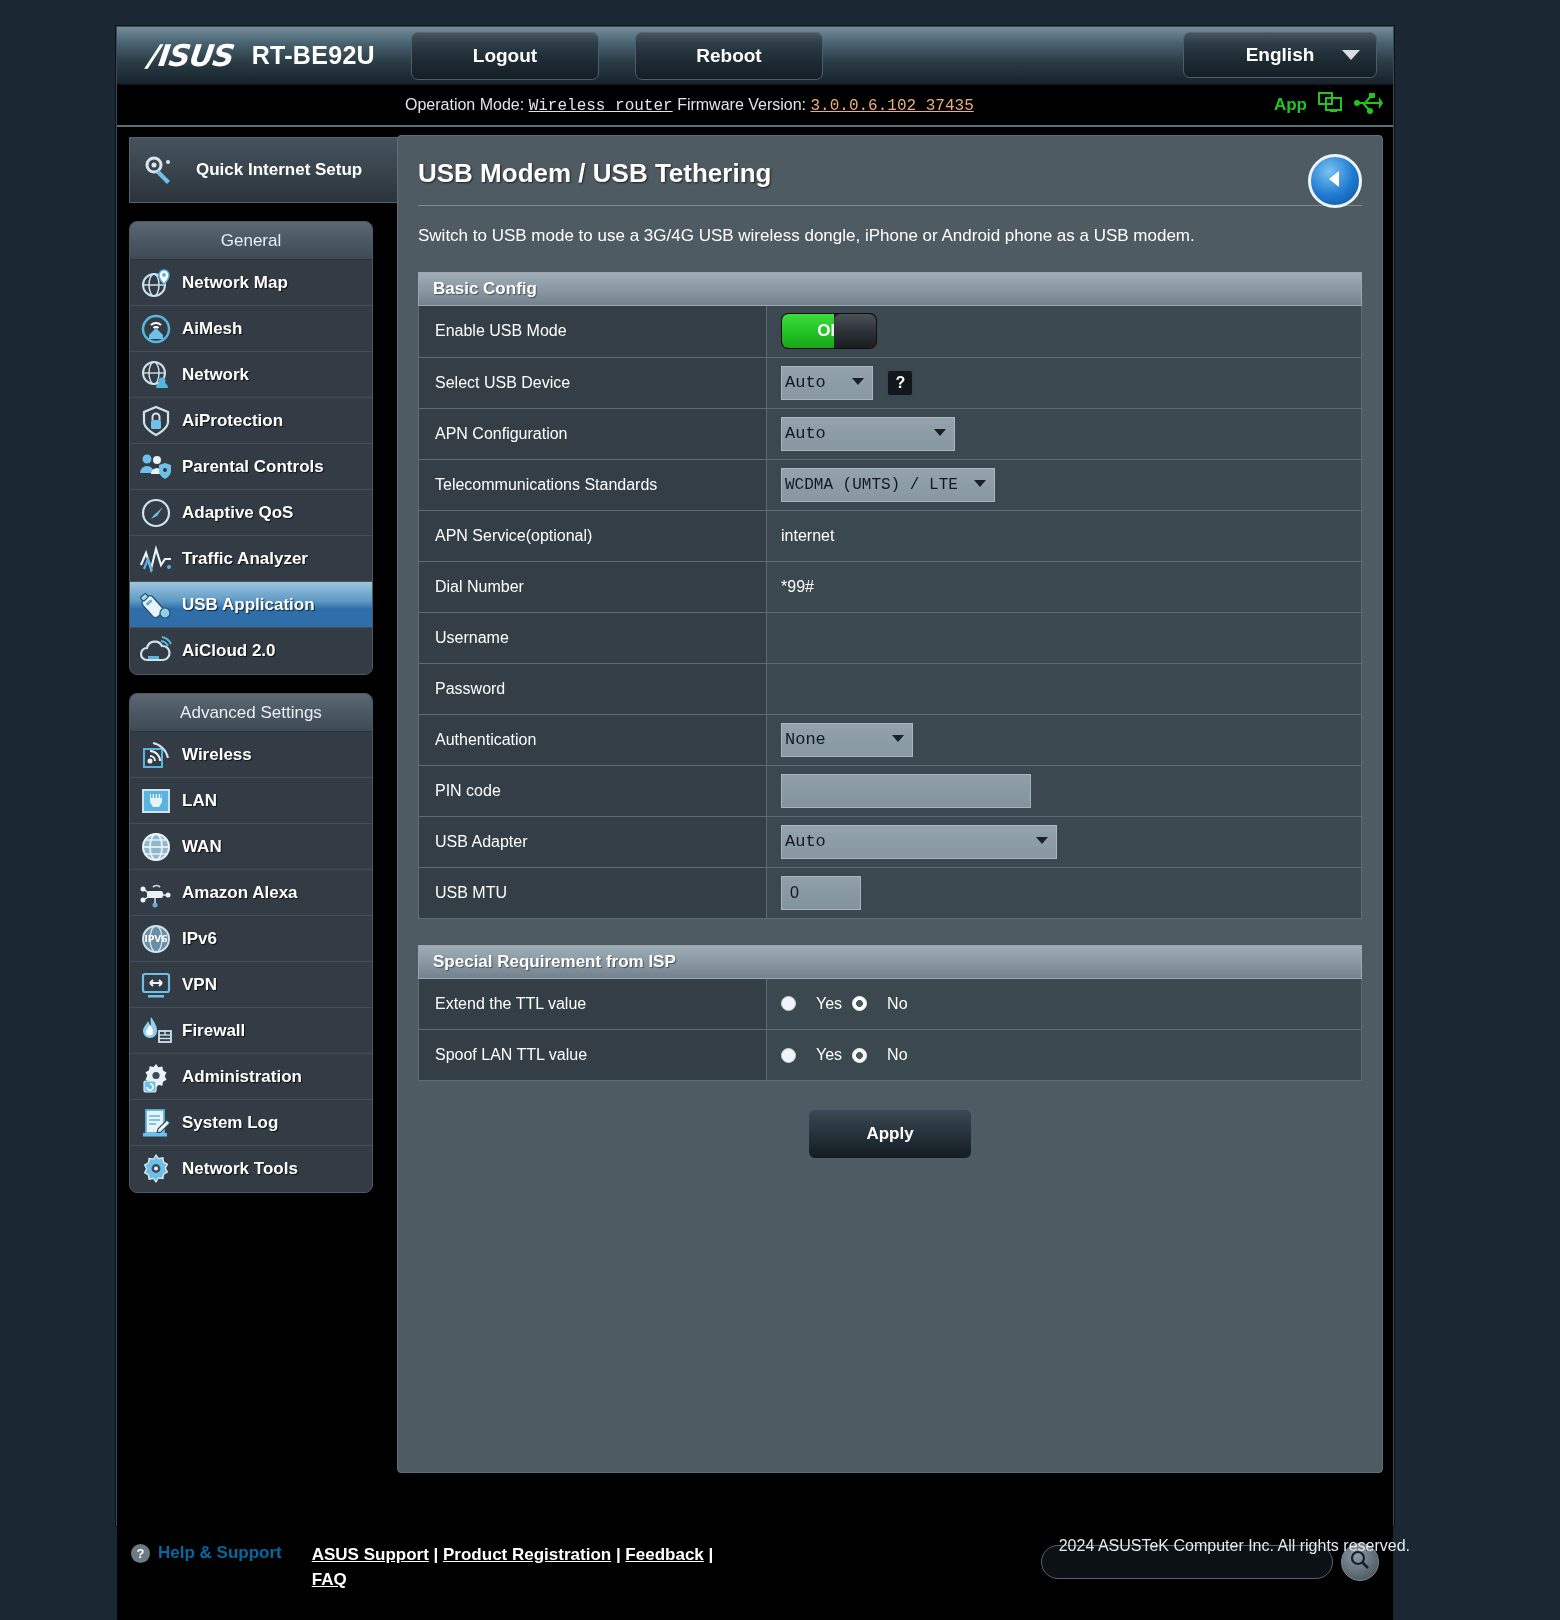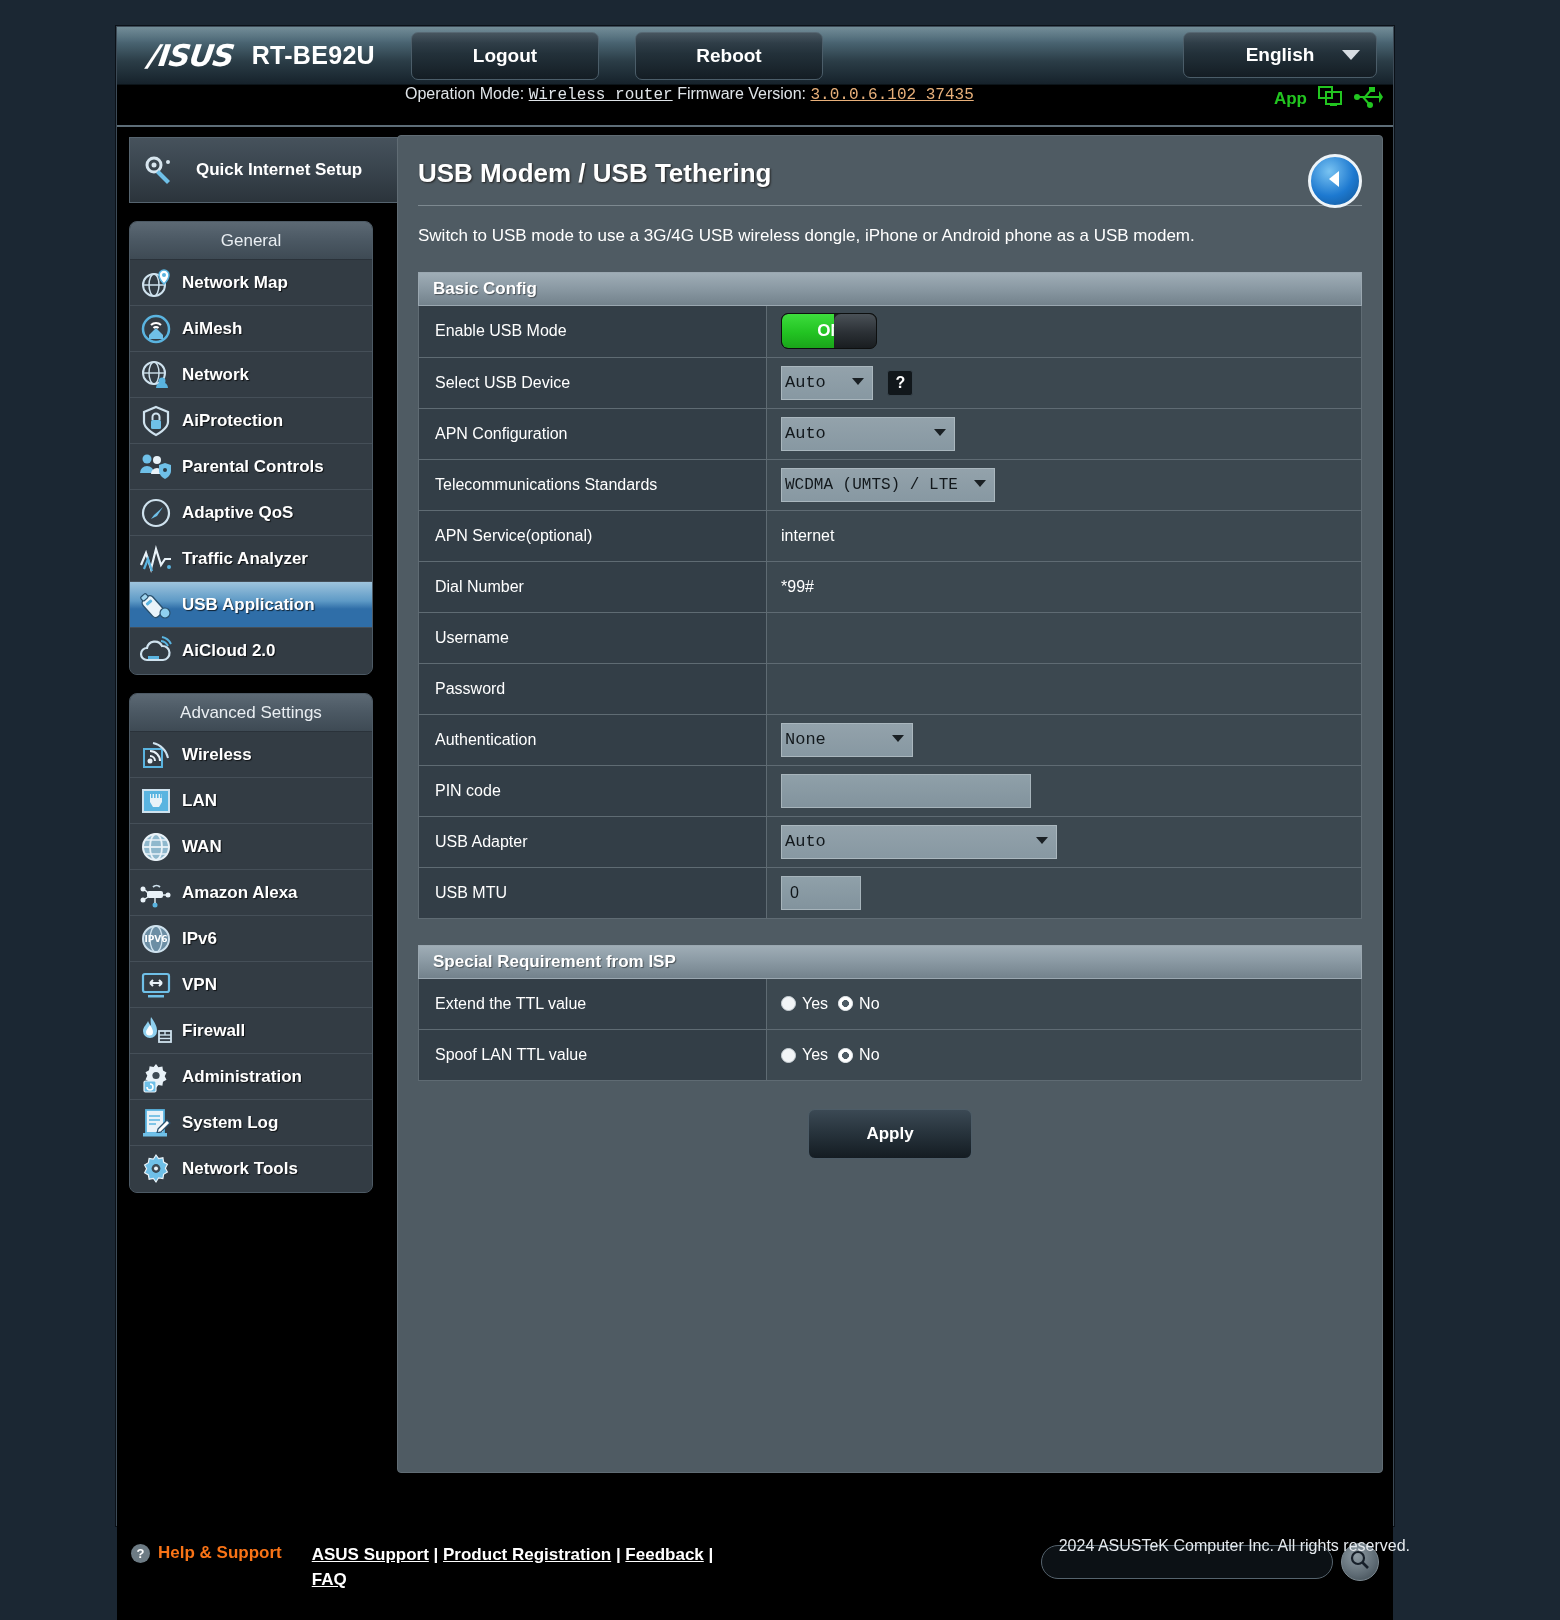--- a/index.html
+++ b/index.html
@@ -63,21 +63,21 @@
   }
   #lang-btn .lang-label { color:#fff; font-size:19px; font-weight:bold; }
   #lang-btn .caret {
     position:absolute; right: 16px;
     width:0;height:0;border-left:9px solid transparent;border-right:9px solid transparent;
     border-top:10px solid #d7dde2;
   }
   
   #statusline {
     height: 42px; background: #000;
-    display: flex; align-items: flex-start;
+    display: flex; align-items: center;
     position: relative;
     border-bottom: 2px solid #5d6d78;
   }
   #statusline .txt { margin-left: 288px; font-size: 16px; color: #dfe4e8; }
   .mono-link {
     font-family: "Liberation Mono", monospace;
     text-decoration: underline; color:#dfe4e8;
   }
   .fw-link { font-family:"Liberation Mono",monospace; text-decoration:underline; color:#e8b07a; }
   #status-icons { position:absolute; right: 10px; display:flex; align-items:center; gap:10px; }
@@ -200,21 +200,21 @@
   }
   input.ctl {
     height: 34px;
     background: linear-gradient(180deg,#8fa0a9 0%,#82939d 100%);
     border: 1px solid #a7b4bb;
     color:#10161a; font-size:16px; padding: 0 8px;
     font-family:"Liberation Sans", sans-serif;
   }
   .plain-val { color:#fff; font-size:16px; }
   .radio-row { display:flex; align-items:center; gap: 10px; }
-  .radio-opt { display:flex; align-items:center; gap:6px; cursor:pointer; }
+  .radio-opt { display:flex; align-items:center; gap:20px; cursor:pointer; }
   .radio-opt .dot {
     width:15px;height:15px;border-radius:50%;
     background:#f2f5f7; border:1px solid #c9d1d6; display:block;
   }
   .radio-opt .dot.sel {
     background: radial-gradient(circle, #4c5a63 0%, #4c5a63 36%, #ffffff 40%, #ffffff 100%);
     border:1px solid #e9eef1;
   }
   .radio-opt .rl { color:#fff; font-size:16px; }
   #apply-row { display:flex; justify-content:center; margin-top: 28px; }
@@ -231,21 +231,21 @@
     background:#000; padding: 12px 0 0 0;
     display:flex; align-items:flex-start;
   }
   #footer-inner { display:flex; align-items:flex-start; width:100%; padding: 6px 14px 0 8px; }
   .help-link { display:flex; align-items:center; gap:8px; margin-left: 6px; cursor:pointer; }
   .help-q {
     width:19px;height:19px;border-radius:50%;
     background:#6d7b84; color:#fff; font-size:13px; font-weight:bold;
     display:flex;align-items:center;justify-content:center;
   }
-  .help-text { color:#f97316; font-size:17px; font-weight:bold; }
+  .help-text { color:#0369a1; font-size:17px; font-weight:bold; }
   #links { margin-left: 30px; max-width: 430px; line-height: 1.45; }
   #links a {
     color:#fff; font-size:17px; font-weight:bold;
     text-decoration: underline; cursor:pointer;
   }
   #links .sep { color:#fff; font-size:17px; font-weight:bold; }
   #search-area { margin-left: auto; display:flex; align-items:center; gap: 8px; }
   #search-input {
     width: 292px; height: 34px; border-radius: 17px;
     background:#0c1115; border:1px solid #55636d;

